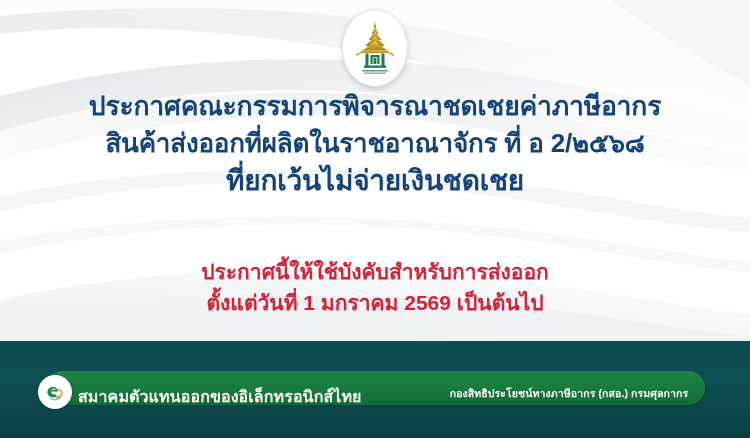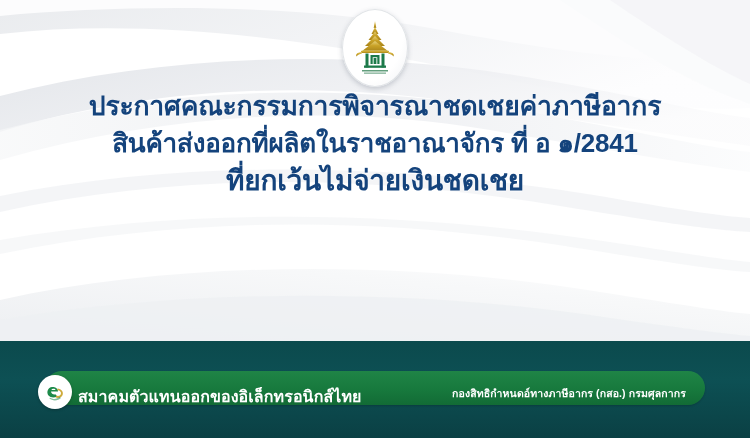--- a/index.html
+++ b/index.html
@@ -208,34 +208,38 @@
       <path d="M17.5 36 h9 v9 h-2.2 v-6.8 h-4.6 V45 H17.5 Z" fill="#1d7a4a"></path>
       <rect x="20.6" y="39" width="2.8" height="6" fill="#1d7a4a"></rect>
 
       <rect x="9" y="51" width="26" height="1.5" fill="#2e7d52" opacity="0.75"></rect>
       <rect x="11" y="53.5" width="22" height="1.3" fill="#2e7d52" opacity="0.6"></rect>
     </svg>
   </div>
 
   <div class="headline">
     <span class="hl-line l1">ประกาศคณะกรรมการพิจารณาชดเชยค่าภาษีอากร</span>
-    <span class="hl-line l2">สินค้าส่งออกที่ผลิตในราชอาณาจักร ที่ อ ๑/2841</span>
+    <span class="hl-line l2">สินค้าส่งออกที่ผลิตในราชอาณาจักร ที่ อ 2/๒๕๖๘</span>
     <span class="hl-line l4">ที่ยกเว้นไม่จ่ายเงินชดเชย</span>
   </div>
 
+  <div class="subline">
+    <span class="sl-line">ประกาศนี้ให้ใช้บังคับสำหรับการส่งออก</span>
+    <span class="sl-line">ตั้งแต่วันที่ 1 มกราคม 2569 เป็นต้นไป</span>
+  </div>
 
   <div class="footer">
     <div class="footer-pill"></div>
   </div>
 
   <div class="footer-logo">
     <svg width="26" height="26" viewBox="0 0 26 26" aria-hidden="true">
       <circle cx="13" cy="13" r="12.5" fill="#ffffff"></circle>
       <path d="M6.5 16.5 C4 13 6 8.5 10 8 C13.6 7.55 16.3 10 16 12.6 L9 12.6 C9.3 14.8 11.4 16.1 13.8 15.4 L15 17.6 C11.8 19.2 8.3 18.6 6.5 16.5 Z M9.3 10.9 L13.6 10.9 C13.1 9.4 10.3 9.2 9.3 10.9 Z" fill="#1d8a4a"></path>
       <path d="M15.5 9.5 C19.5 9.8 21.8 13 20.6 16 C19.6 18.6 16.4 19.8 13.6 18.6 L14.4 16.6 C16.4 17.4 18.4 16.6 18.9 14.9 C19.4 13 17.9 11.4 15.4 11.3 Z" fill="#c9a227" opacity="0.9"></path>
       <path d="M8 18.4 C10.8 20.6 15.2 20.3 17.4 17.8 L19 19 C16 22 10.6 22.2 7.4 19.6 Z" fill="#1d8a4a" opacity="0.55"></path>
     </svg>
   </div>
 
   <div class="footer-left-text">สมาคมตัวแทนออกของอิเล็กทรอนิกส์ไทย</div>
-  <div class="footer-right-text">กองสิทธิกำหนดอ์ทางภาษีอากร (กสอ.) กรมศุลกากร</div>
+  <div class="footer-right-text">กองสิทธิประโยชน์ทางภาษีอากร (กสอ.) กรมศุลกากร</div>
 
 </div>
 
 </body></html>

